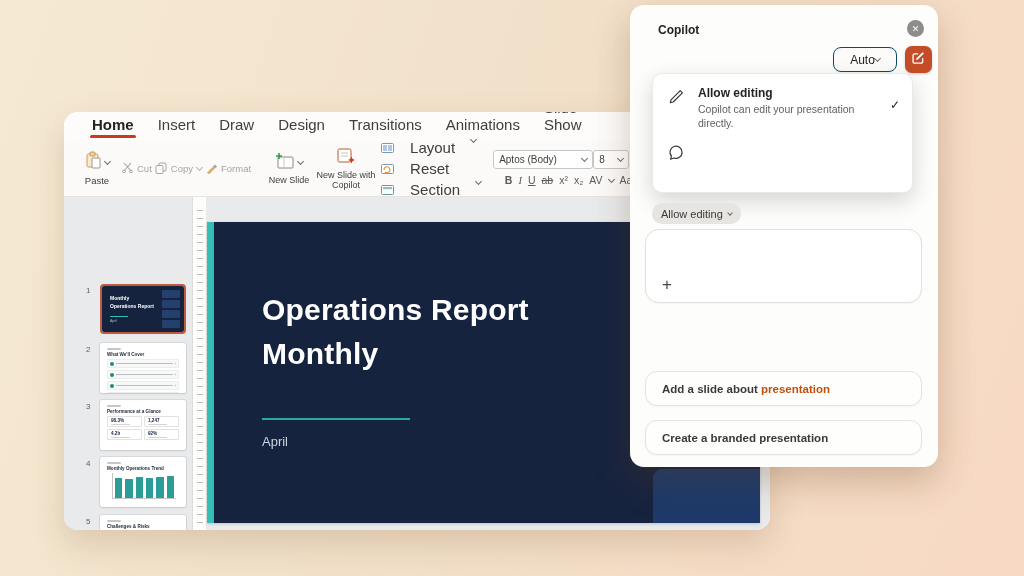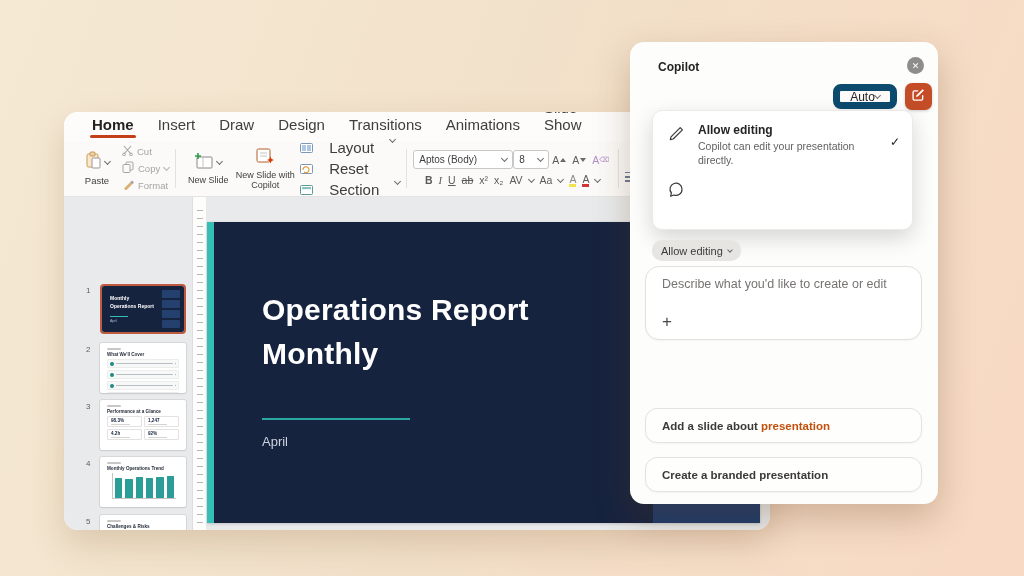--- a/index.html
+++ b/index.html
@@ -23,21 +23,21 @@
 
   
   .ribbon { position:absolute; left:0; top:29px; width:100%; height:56px;
     background:#fbfaf8; border-bottom:1px solid #e6e4e2; display:flex; align-items:stretch;
     padding:4px 4px 4px 10px; }
   .vdiv { width:1px; background:#e3e1df; margin:4px 6px; }
   .rgrp { display:flex; align-items:center; }
   .paste-btn { display:flex; flex-direction:column; align-items:center; width:46px; gap:1px; }
   .paste-btn .lbl { font-size:9.5px; color:#3f3e3d; }
   .icon-chev-row { display:flex; align-items:center; gap:3px; }
-  .edit-col { display:flex; flex-direction:column; justify-content:center; gap:3px; margin-left:2px; }
+  .edit-col { display:flex; justify-content:center; gap:3px; margin-left:2px; }
   .mini-btn { display:flex; align-items:center; gap:4px; font-size:9.5px; color:#a6a4a2; }
   .mini-btn .chev { border-color:#b5b3b1; }
   .big-btn { display:flex; flex-direction:column; align-items:center; width:52px; gap:1px; }
   .big-btn .lbl { font-size:9px; color:#3f3e3d; text-align:center; line-height:1.15; }
   .stack-col { display:flex; flex-direction:column; justify-content:center; gap:4px; margin-left:4px; }
   .stack-row { display:flex; align-items:flex-start; gap:16px; font-size:15px; color:#3f3e3d; }
   .chev { width:5px; height:5px; border-right:1.3px solid #6b6a69; border-bottom:1.3px solid #6b6a69;
     transform:rotate(45deg); display:inline-block; margin-top:-2px; }
   .font-grp { display:flex; flex-direction:column; justify-content:center; gap:4px; }
   .font-row1 { display:flex; align-items:center; }
@@ -109,26 +109,26 @@
   .slide-title { position:absolute; left:48px; top:66px; width:330px; color:#fff;
     font-weight:bold; font-size:30px; line-height:1.45; letter-spacing:.2px; }
   .slide-divider { position:absolute; left:48px; top:196px; width:148px; height:2px; background:#2aa9a2; }
   .slide-subtitle { position:absolute; left:48px; top:212px; color:#ccd3dd; font-size:13px; }
   .slide-corner { position:absolute; right:0; bottom:0; width:107px; height:54px;
     background:#1d3a6a; border-radius:9px 0 0 0; }
 
   
   .copilot { position:absolute; left:630px; top:5px; width:308px; height:462px;
     background:#fdfdfc; border-radius:14px; box-shadow:0 14px 36px rgba(100,60,30,.28);
-    z-index:10;margin-top:37px; }
+    z-index:10; }
   .cp-title { position:absolute; left:28px; top:18px; font-size:12px; font-weight:bold; color:#242424; }
   .cp-close { position:absolute; right:14px; top:15px; width:17px; height:17px; border-radius:50%;
     background:#8f8d8b; color:#fdfdfc; font-size:9px; display:flex; align-items:center;
     justify-content:center; cursor:pointer; }
-  .cp-auto { position:absolute; left:203px; top:42px; width:64px; height:25px; border:7px solid #0c4a6e;
+  .cp-auto { position:absolute; left:203px; top:42px; width:64px; height:25px; border:1px solid #0c4a6e;
     border-radius:8px; background:#fcfbfa; display:flex; align-items:center; justify-content:center;
     gap:0; font-size:12px; color:#242424; box-shadow:0 1px 2px rgba(0,0,0,.05); }
   .cp-compose { position:absolute; left:275px; top:41px; width:27px; height:27px; border-radius:7px;
     background:#c44d27; display:flex; align-items:center; justify-content:center;
     box-shadow:0 1px 3px rgba(0,0,0,.2); }
   .cp-menu { position:absolute; left:22px; top:68px; width:261px; height:120px; background:#fff;
     border:1px solid #eceae8; border-radius:10px; box-shadow:0 8px 22px rgba(0,0,0,.16); }
   .cp-item { display:flex; gap:11px; padding:12px 12px 0 14px; }
   .cp-item .ic { flex:none; width:20px; padding-top:2px; }
   .cp-item-body { flex:1; }
@@ -471,21 +471,20 @@
         </span>
       </div>
     </div>
 
     <div class="cp-pill">
       <span>Allow editing</span>
       <span class="chev"></span>
     </div>
 
     <div class="cp-input">
-      <input type="text" readonly="" placeholder="Describe what you'd like to create or edit" style="">
       <span class="cp-plus">+</span>
     </div>
 
     <div class="cp-sugg s2">
       <span class="tx">Add a slide about </span>
         <span class="kw">presentation</span>
     </div>
     <div class="cp-sugg s3">
       <span class="tx">Create a branded presentation</span>
         <span class="kw"></span>

